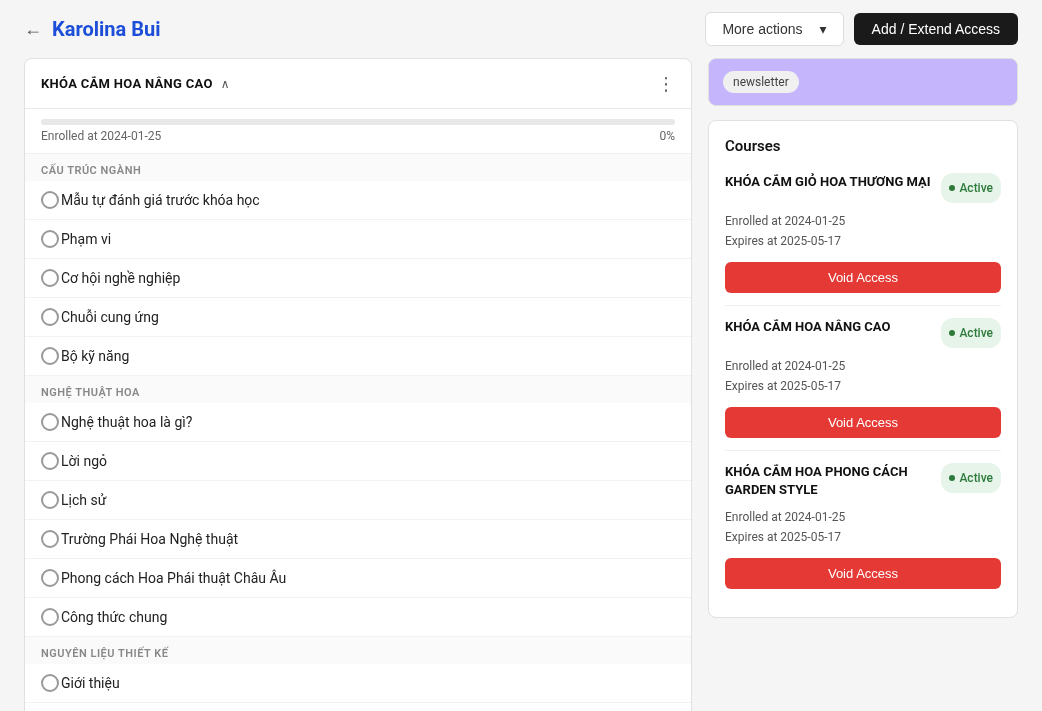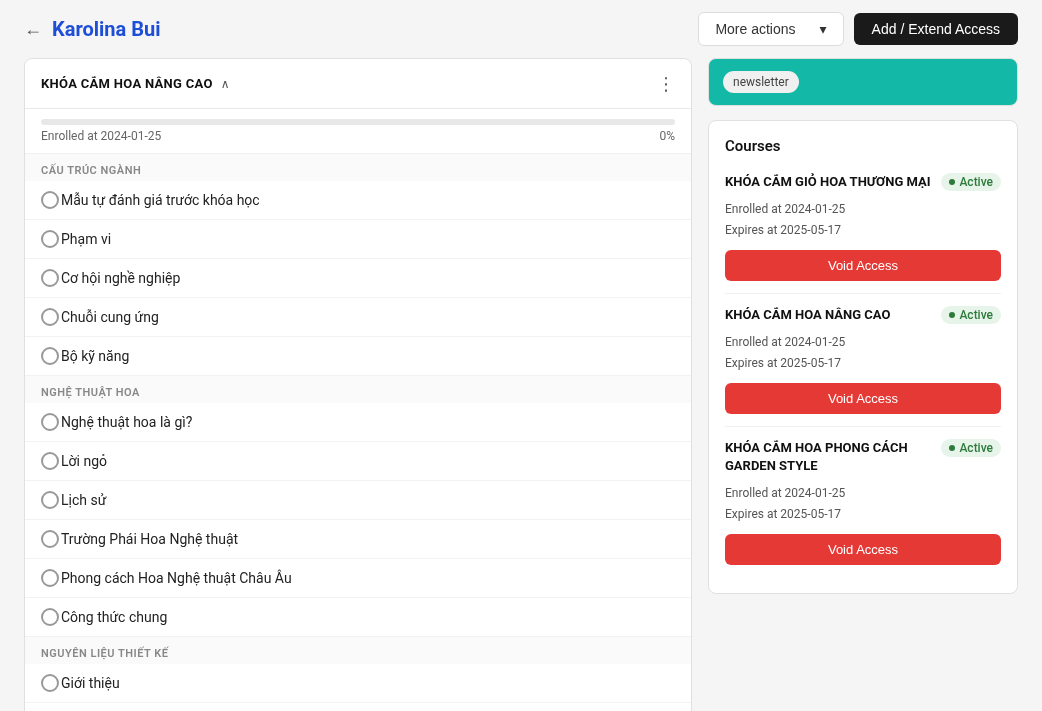--- a/index.html
+++ b/index.html
@@ -40,21 +40,21 @@
       color: #1d4ed8;
     }
     .header-actions {
       display: flex;
       align-items: center;
       gap: 10px;
     }
     .more-actions-btn {
       display: flex;
       align-items: center;
-      gap: 24px;
+      gap: 17px;
       padding: 8px 16px;
       background: #fff;
       border: 1px solid #ddd;
       border-radius: 6px;
       cursor: pointer;
       font-size: 14px;
       color: #333;
     }
     .add-access-btn {
       padding: 8px 18px;
@@ -166,21 +166,21 @@
       color: #222;
     }
     
     .right-panel {
       width: 310px;
       display: flex;
       flex-direction: column;
       gap: 0;
     }
     .tag-section {
-      background: #14b8a6;
+      background: #c4b5fd;
       border-radius: 8px;
       border: 1px solid #e0e0e0;
       padding: 12px 14px;
       margin-bottom: 14px;
       display: flex;
       flex-wrap: wrap;
       gap: 6px;
     }
     .tag-badge {
       background: #f0f0f0;
@@ -222,21 +222,21 @@
       line-height: 1.4;
     }
     .active-badge {
       display: flex;
       align-items: center;
       gap: 4px;
       background: #e6f4ea;
       color: #2d7a3a;
       font-size: 12px;
       font-weight: 500;
-      padding: 2px 8px;
+      padding: 8px 8px;
       border-radius: 12px;
       white-space: nowrap;
       margin-left: 8px;
     }
     .active-dot {
       width: 6px;
       height: 6px;
       background: #2d7a3a;
       border-radius: 50%;
     }
@@ -335,21 +335,21 @@
           <div class="lesson-item">
             <div class="radio-circle"></div>
             <span class="lesson-label">Lịch sử</span>
           </div>
           <div class="lesson-item">
             <div class="radio-circle"></div>
             <span class="lesson-label">Trường Phái Hoa Nghệ thuật</span>
           </div>
           <div class="lesson-item">
             <div class="radio-circle"></div>
-            <span class="lesson-label">Phong cách Hoa Nghệ thuật Châu Âu</span>
+            <span class="lesson-label">Phong cách Hoa Phái thuật Châu Âu</span>
           </div>
           <div class="lesson-item">
             <div class="radio-circle"></div>
             <span class="lesson-label">Công thức chung</span>
           </div>
           <div class="section-header">NGUYÊN LIỆU THIẾT KẾ</div>
           <div class="lesson-item">
             <div class="radio-circle"></div>
             <span class="lesson-label">Giới thiệu</span>
           </div>

